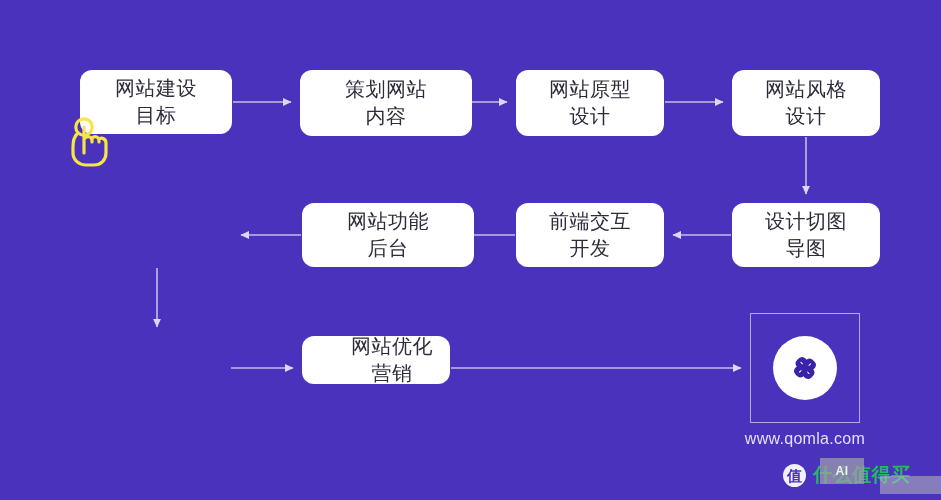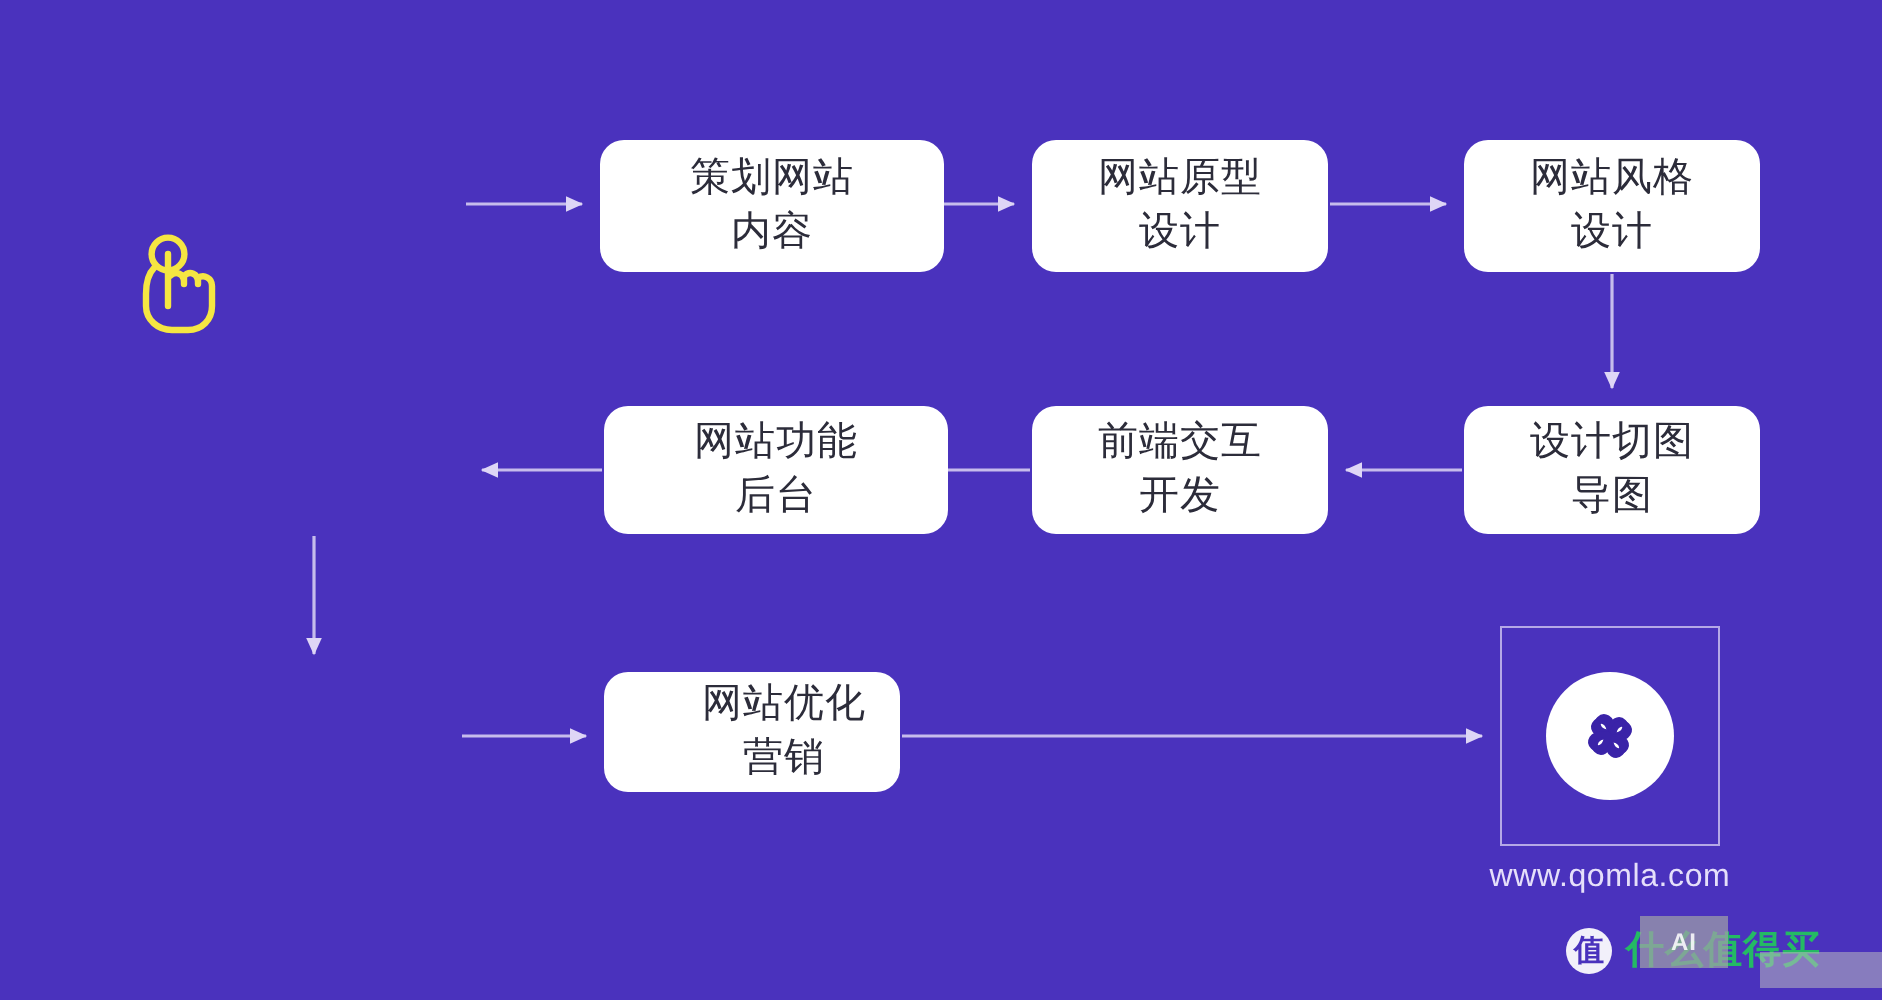--- a/index.html
+++ b/index.html
@@ -52,21 +52,21 @@
   #node-3 { left: 732px; top: 70px;  width: 148px; height: 66px; }
 
   
   #node-4 { left: 80px;  top: 203px; width: 152px; height: 64px; }
   #node-5 { left: 302px; top: 203px; width: 172px; height: 64px; }
   #node-6 { left: 516px; top: 203px; width: 148px; height: 64px; }
   #node-7 { left: 732px; top: 203px; width: 148px; height: 64px; }
 
   
   #node-8 { left: 80px;  top: 336px; width: 150px; height: 64px; }
-  #node-9 { left: 302px; top: 336px; width: 148px; height: 60px; padding-left: 32px; }
+  #node-9 { left: 302px; top: 336px; width: 148px; height: 48px; padding-left: 32px; }
 
   
   #brand-panel {
     position: absolute;
     left: 750px;
     top: 313px;
     width: 110px;
     height: 110px;
     border: 1px solid #b5a8e6;
     box-sizing: border-box;
@@ -208,20 +208,24 @@
       <line x1="515" y1="235" x2="459" y2="235" marker-end="url(#ah-l)"></line>
       <line x1="301" y1="235" x2="241" y2="235" marker-end="url(#ah-l)"></line>
 
       <line x1="157" y1="268" x2="157" y2="327" marker-end="url(#ah-d)"></line>
 
       <line x1="231" y1="368" x2="293" y2="368" marker-end="url(#ah-r)"></line>
       <line x1="451" y1="368" x2="741" y2="368" marker-end="url(#ah-r)"></line>
     </g>
   </svg>
 
+  <div class="node" id="node-0">
+    <span class="node-label">网站建设
+目标</span>
+  </div>
   <div class="node" id="node-1">
     <span class="node-label">策划网站
 内容</span>
   </div>
   <div class="node" id="node-2">
     <span class="node-label">网站原型
 设计</span>
   </div>
   <div class="node" id="node-3">
     <span class="node-label">网站风格

